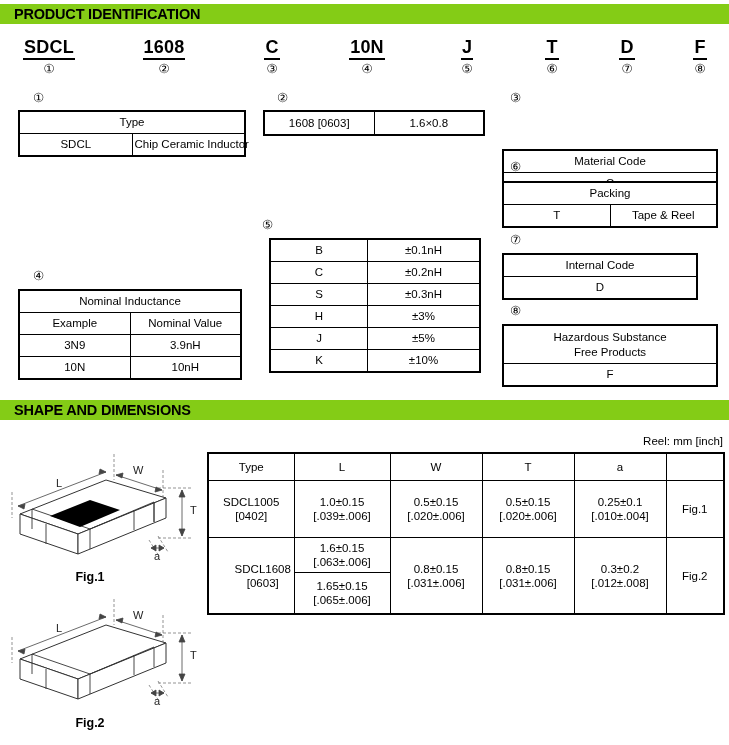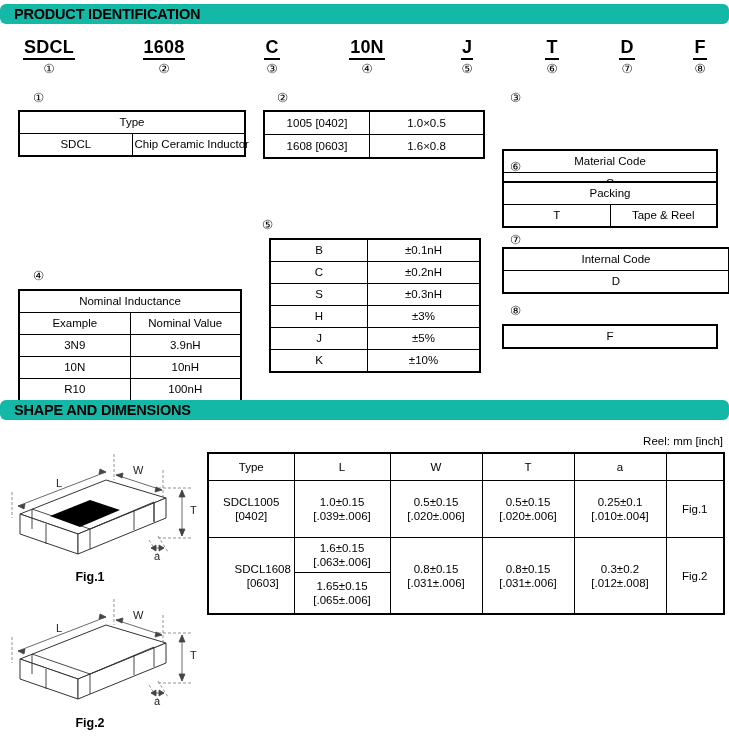--- a/index.html
+++ b/index.html
@@ -10,22 +10,21 @@
     width: 729px; height: 745px;
     position: relative;
     font-family: "Liberation Sans", sans-serif;
     color: #000;
     overflow: hidden;
   }
   .section-bar {
     position: absolute;
     left: 0; width: 729px;
     height: 20px;
-    background: #14b8a6;
-    border-radius: 6px;
+    background: #84cc16;
   }
   .section-bar .title {
     position: absolute;
     left: 14px; top: 50%;
     transform: translateY(-50%);
     font-size: 14.5px;
     font-weight: bold;
     letter-spacing: -0.2px;
     color: #000;
     white-space: nowrap;
@@ -160,24 +159,20 @@
     <td style="width:66px; height:17px;">SDCL</td>
     <td>Chip Ceramic Inductor</td>
   </tr>
 </tbody>
   </table>
 
 <div class="marker" style="left:277px; top:92px;">②</div>
 <table class="tbl" style="left:263px; top:110px; width:222px;">
   <tbody>
   <tr>
-    <td style="width:100px; height:18px;">1005 [0402]</td>
-    <td>1.0×0.5</td>
-  </tr>
-  <tr>
     <td style="height:18px;">1608 [0603]</td>
     <td>1.6×0.8</td>
   </tr>
 </tbody>
   </table>
 
 <div class="marker" style="left:510px; top:92px;">③</div>
 <table class="tbl" style="left:502px; top:111px; width:216px;margin-top:38px;">
   <tbody>
       <tr>
@@ -226,34 +221,40 @@
     <td>±5%</td>
   </tr>
   <tr>
     <td style="height:17px;">K</td>
     <td>±10%</td>
   </tr>
 </tbody>
   </table>
 
 <div class="marker" style="left:510px; top:234px;">⑦</div>
-<table class="tbl" style="left:502px; top:247px; width:228px;">
+<table class="tbl" style="left:502px; top:253px; width:196px;">
   <tbody>
       <tr>
     <td style="height:17px;">Internal Code</td>
   </tr>
   <tr>
     <td style="height:17px;">D</td>
   </tr>
 </tbody>
   </table>
 
 <div class="marker" style="left:510px; top:305px;">⑧</div>
 <table class="tbl" style="left:502px; top:324px; width:216px;">
   <tbody>
+      <tr>
+    <td style="height:33px; line-height:15px;">
+      <span>Hazardous Substance</span><br>
+      <span>Free Products</span>
+    </td>
+  </tr>
   <tr>
     <td style="height:17px;">F</td>
   </tr>
 </tbody>
   </table>
 
 <div class="marker" style="left:33px; top:270px;">④</div>
 <table class="tbl" style="left:18px; top:289px; width:224px;">
   <tbody>
       <tr>
@@ -263,24 +264,20 @@
     <td style="width:80px; height:17px;text-align:center;">Example</td>
     <td>Nominal Value</td>
   </tr>
   <tr>
     <td style="height:17px;">3N9</td>
     <td>3.9nH</td>
   </tr>
   <tr>
     <td style="height:17px;">10N</td>
     <td>10nH</td>
-  </tr>
-  <tr>
-    <td style="height:17px;">R10</td>
-    <td>100nH</td>
   </tr>
 </tbody>
   </table>
 
 <div class="section-bar" style="top:400px;text-align:right;">
   <span class="title">SHAPE AND DIMENSIONS</span>
 </div>
 
 <div class="unit-note">Reel: mm [inch]</div>
 

